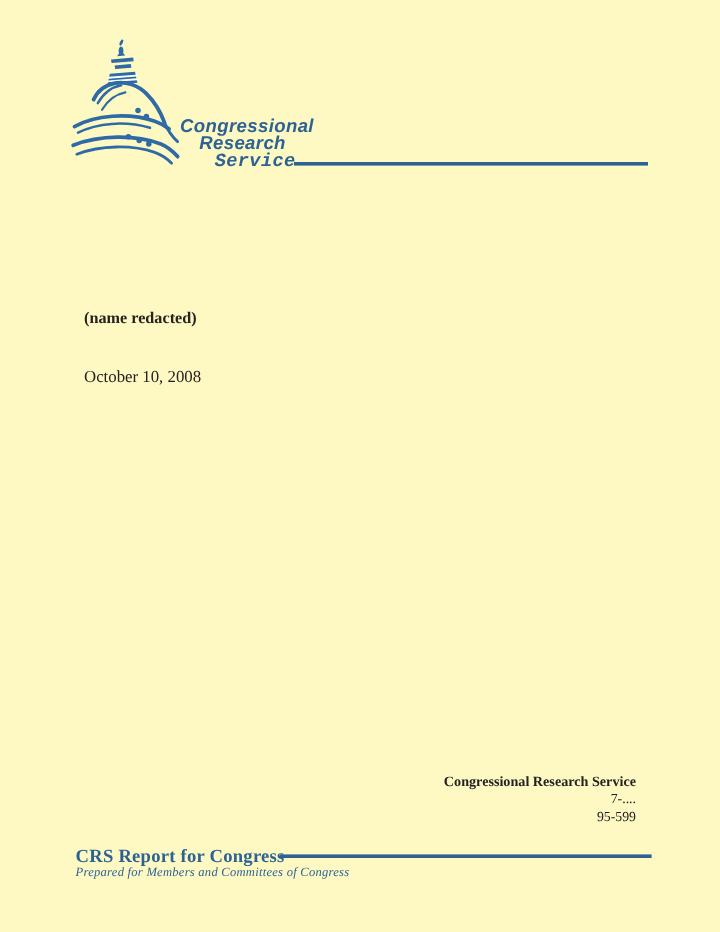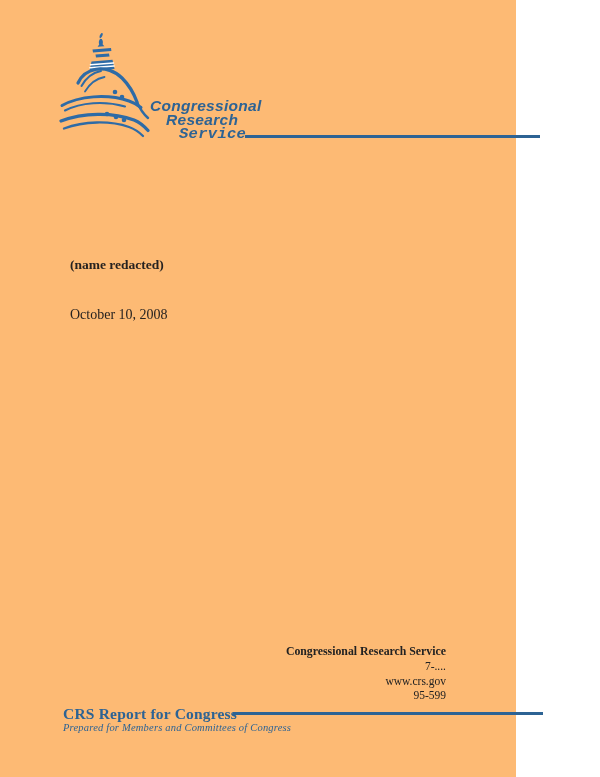--- a/index.html
+++ b/index.html
@@ -5,22 +5,22 @@
   * { margin: 0; padding: 0; box-sizing: border-box; }
   html, body { background: #ffffff; }
   body {
     width: 600px; height: 777px;
     font-family: "Liberation Serif", serif;
     position: relative;
     overflow: hidden;
   }
   .page {
     position: absolute; left: 0; top: 0;
-    width: 516px; height: 777px;
-    background: #fdba74;
+    width: 600px; height: 777px;
+    background: #fef9c3;
   }
 
   
   .logo-art {
     position: absolute; left: 59px; top: 31px;
     width: 92px; height: 112px;
   }
   .logo-text {
     position: absolute; left: 150px; top: 99px;
     font-family: "Liberation Sans", sans-serif;
@@ -129,21 +129,20 @@
 
   <div class="author-block">
     <div class="author-name">(name redacted)</div>
   </div>
 
   <div class="report-date">October 10, 2008</div>
 
   <div class="footer-right">
     <div class="org">Congressional Research Service</div>
     <div>7-....</div>
-    <div>www.crs.gov</div>
     <div>95-599</div>
   </div>
 
   <div class="footer-banner">CRS Report for Congress</div>
   <div class="footer-rule"></div>
   <div class="footer-tagline">Prepared for Members and Committees of Congress</div>
 
 </div>
 
 </body></html>

